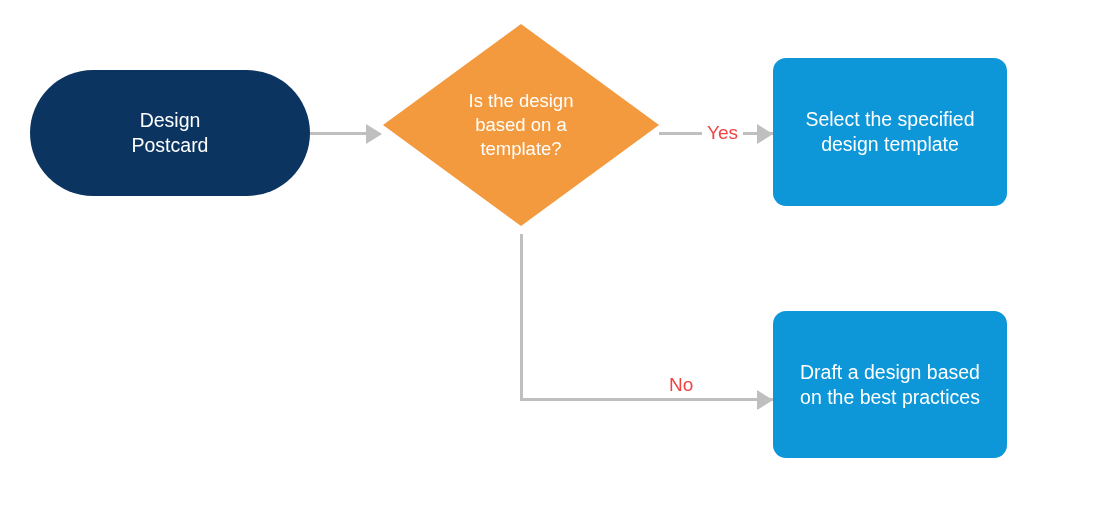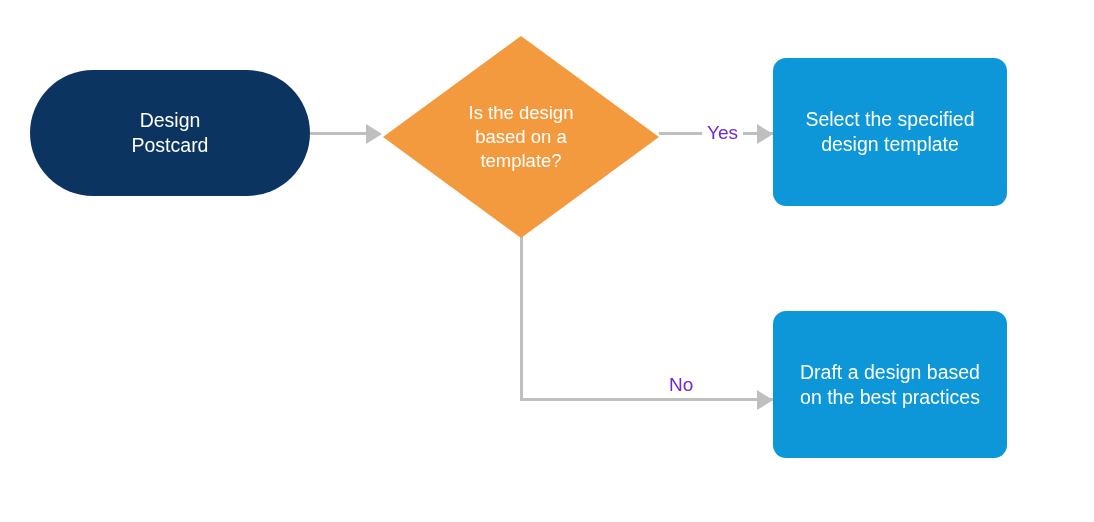--- a/index.html
+++ b/index.html
@@ -43,21 +43,21 @@
     width: 280px;
     height: 126px;
     background: #0b3560;
     border-radius: 63px;
     font-size: 19.5px;
   }
 
   
   #decision-node {
     left: 383px;
-    top: 36px;
+    top: 24px;
     width: 276px;
     height: 202px;
     font-size: 18.5px;
   }
   #decision-node .diamond-shape {
     position: absolute;
     left: 0;
     top: 0;
     width: 100%;
     height: 100%;
@@ -104,21 +104,21 @@
     position: absolute;
     width: 0;
     height: 0;
     border-top: 10px solid transparent;
     border-bottom: 10px solid transparent;
     border-left: 16px solid #bfbfbf;
   }
 
   .conn-label {
     position: absolute;
-    color: #6d28d9;
+    color: #ef4444;
     font-size: 19px;
     background: #ffffff;
     padding: 0 5px;
     line-height: 1;
     white-space: nowrap;
   }
 </style>
 </head>
 <body>
 

